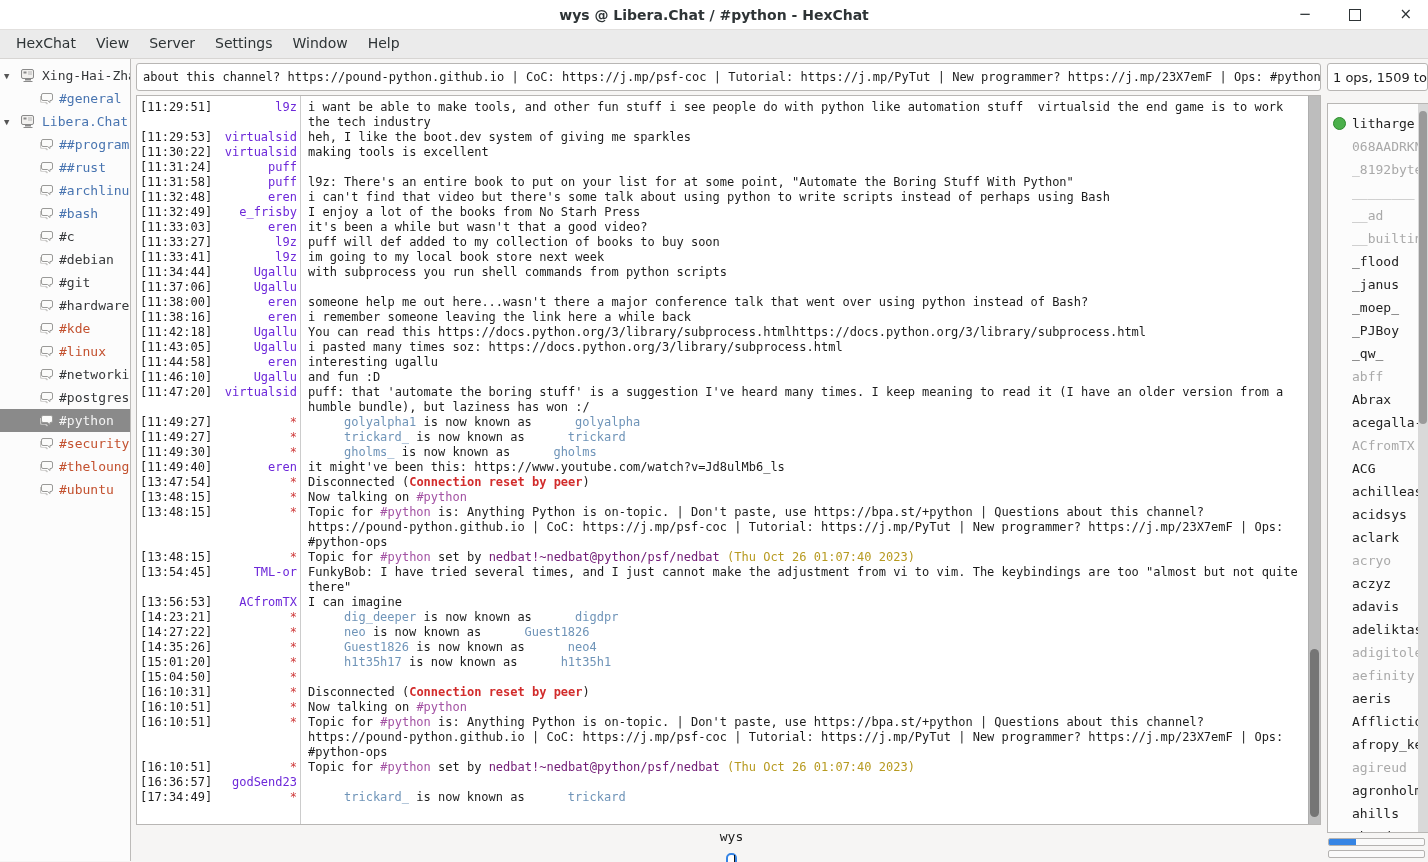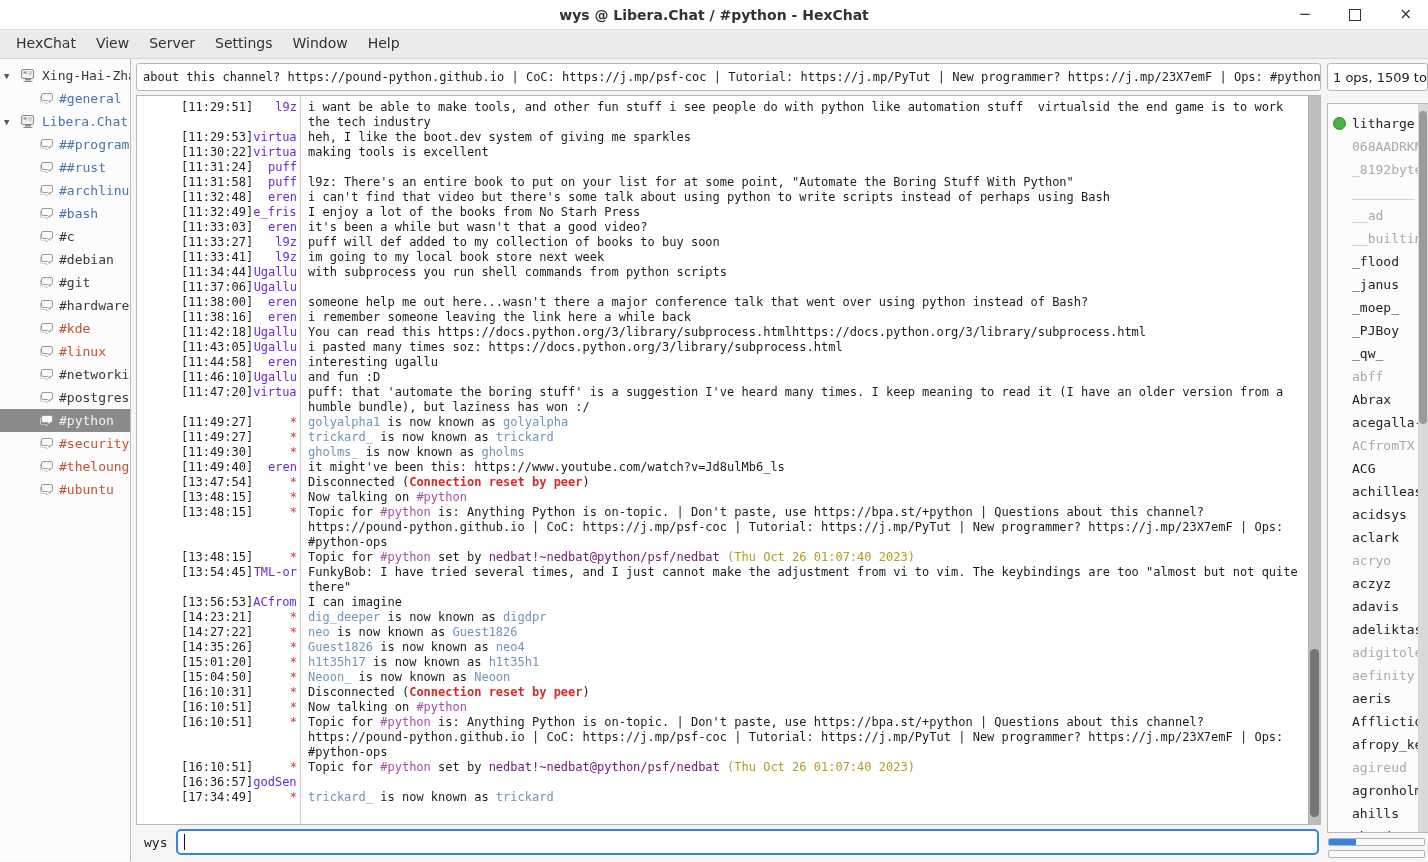--- a/index.html
+++ b/index.html
@@ -35,34 +35,34 @@
   .tree-row.selected .tree-label { color:#f4f4f4; }
 
   
   .center { flex:1; min-width:0; display:flex; flex-direction:column; padding:4px 4px 0 5px; }
   .topic-box { height:28px; background:#fff; border:1px solid #b8b6b4; border-radius:3px; display:flex; align-items:center; padding:0 6px; font-family:"DejaVu Sans Mono", monospace; font-size:12px; white-space:nowrap; overflow:hidden; }
   .chat-box { flex:1; margin-top:4px; background:#ffffff; border:1px solid #b8b6b4; position:relative; overflow:hidden; padding:4px 0 0 3px; }
   .chat-sep-line { position:absolute; left:163px; top:0; bottom:0; width:1px; background:#cccccc; }
   .chat-lines { position:relative; }
   .chat-line { display:flex; font-family:"DejaVu Sans Mono", monospace; font-size:12px; line-height:15px; }
   .cl-left { width:157px; flex-shrink:0; display:flex; justify-content:space-between; }
-  .cl-ts { color:#1c1c1c;margin-left:41px; }
+  .cl-ts { color:#1c1c1c; }
   .cl-nick { color:#6d28d9; text-align:right; white-space:nowrap; overflow:hidden; max-width:84px; }
   .cl-nick.star { color:#cf3b3b; }
   .cl-msg { flex:1; min-width:0; padding-left:11px; padding-right:16px; white-space:pre-wrap; overflow-wrap:break-word; color:#1c1c1c; }
   .seg-red { color:#d22c2c;font-weight:bold; }
   .seg-purple { color:#a352a3; }
   .seg-teal { color:#701a75;text-align:right; }
   .seg-date { color:#b79a20; }
-  .seg-nickref { color:#6f94b8; }
+  .seg-nickref { color:#6f94b8;margin-left:36px; }
 
   .chat-scroll { position:absolute; right:0; top:0; bottom:0; width:12px; background:#bdbdbd; border-left:1px solid #aeaeae; }
   .chat-thumb { position:absolute; left:1px; right:1px; top:76%; height:23%; background:#757575; border-radius:6px; }
 
-  .input-row { height:36px; display:flex; align-items:center; padding:4px 2px 6px 8px; gap:9px; }
+  .input-row { height:36px; display:flex; align-items:center; padding:4px 2px 6px 8px; gap:9px;flex-direction:column; }
   .input-nick { font-family:"DejaVu Sans Mono", monospace; font-size:13px; color:#1c1c1c; }
   .input-field { flex:1; height:26px; border:2px solid #3584e4; border-radius:5px; background:#fff; display:flex; align-items:center; padding-left:6px; }
   .caret { width:1px; height:16px; background:#111; }
 
   
   .right-panel { width:103px; display:flex; flex-direction:column; padding:4px 0 3px 2px; }
   .count-box { height:28px; background:#fff; border:1px solid #b8b6b4; border-radius:3px; display:flex; align-items:center; padding:0 5px; font-size:13px; white-space:nowrap; overflow:hidden; }
   .user-list { flex:1; margin-top:12px; background:#fcfcfc; border:1px solid #b8b6b4; border-right:none; position:relative; overflow:hidden; padding-top:8px; }
   .user-row { height:23px; display:flex; align-items:center; padding-left:24px; font-family:"DejaVu Sans Mono", monospace; font-size:13px; color:#222; white-space:nowrap; overflow:hidden; }
   .user-row.op { padding-left:5px; }
@@ -516,21 +516,20 @@
               <span class="cl-ts">[15:01:20]</span>
               <span class="cl-nick star">*</span>
             </div>
             <div class="cl-msg"><span class="seg-nickref">h1t35h17</span><span> is now known as </span><span class="seg-nickref">h1t35h1</span></div>
           </div>
           <div class="chat-line">
             <div class="cl-left">
               <span class="cl-ts">[15:04:50]</span>
               <span class="cl-nick star">*</span>
             </div>
-            <div class="cl-msg"><span class="seg-nickref">Neoon_</span><span> is now known as </span><span class="seg-nickref">Neoon</span></div>
           </div>
           <div class="chat-line">
             <div class="cl-left">
               <span class="cl-ts">[16:10:31]</span>
               <span class="cl-nick star">*</span>
             </div>
             <div class="cl-msg"><span>Disconnected (</span><span class="seg-red">Connection reset by peer</span><span>)</span></div>
           </div>
           <div class="chat-line">
             <div class="cl-left">

